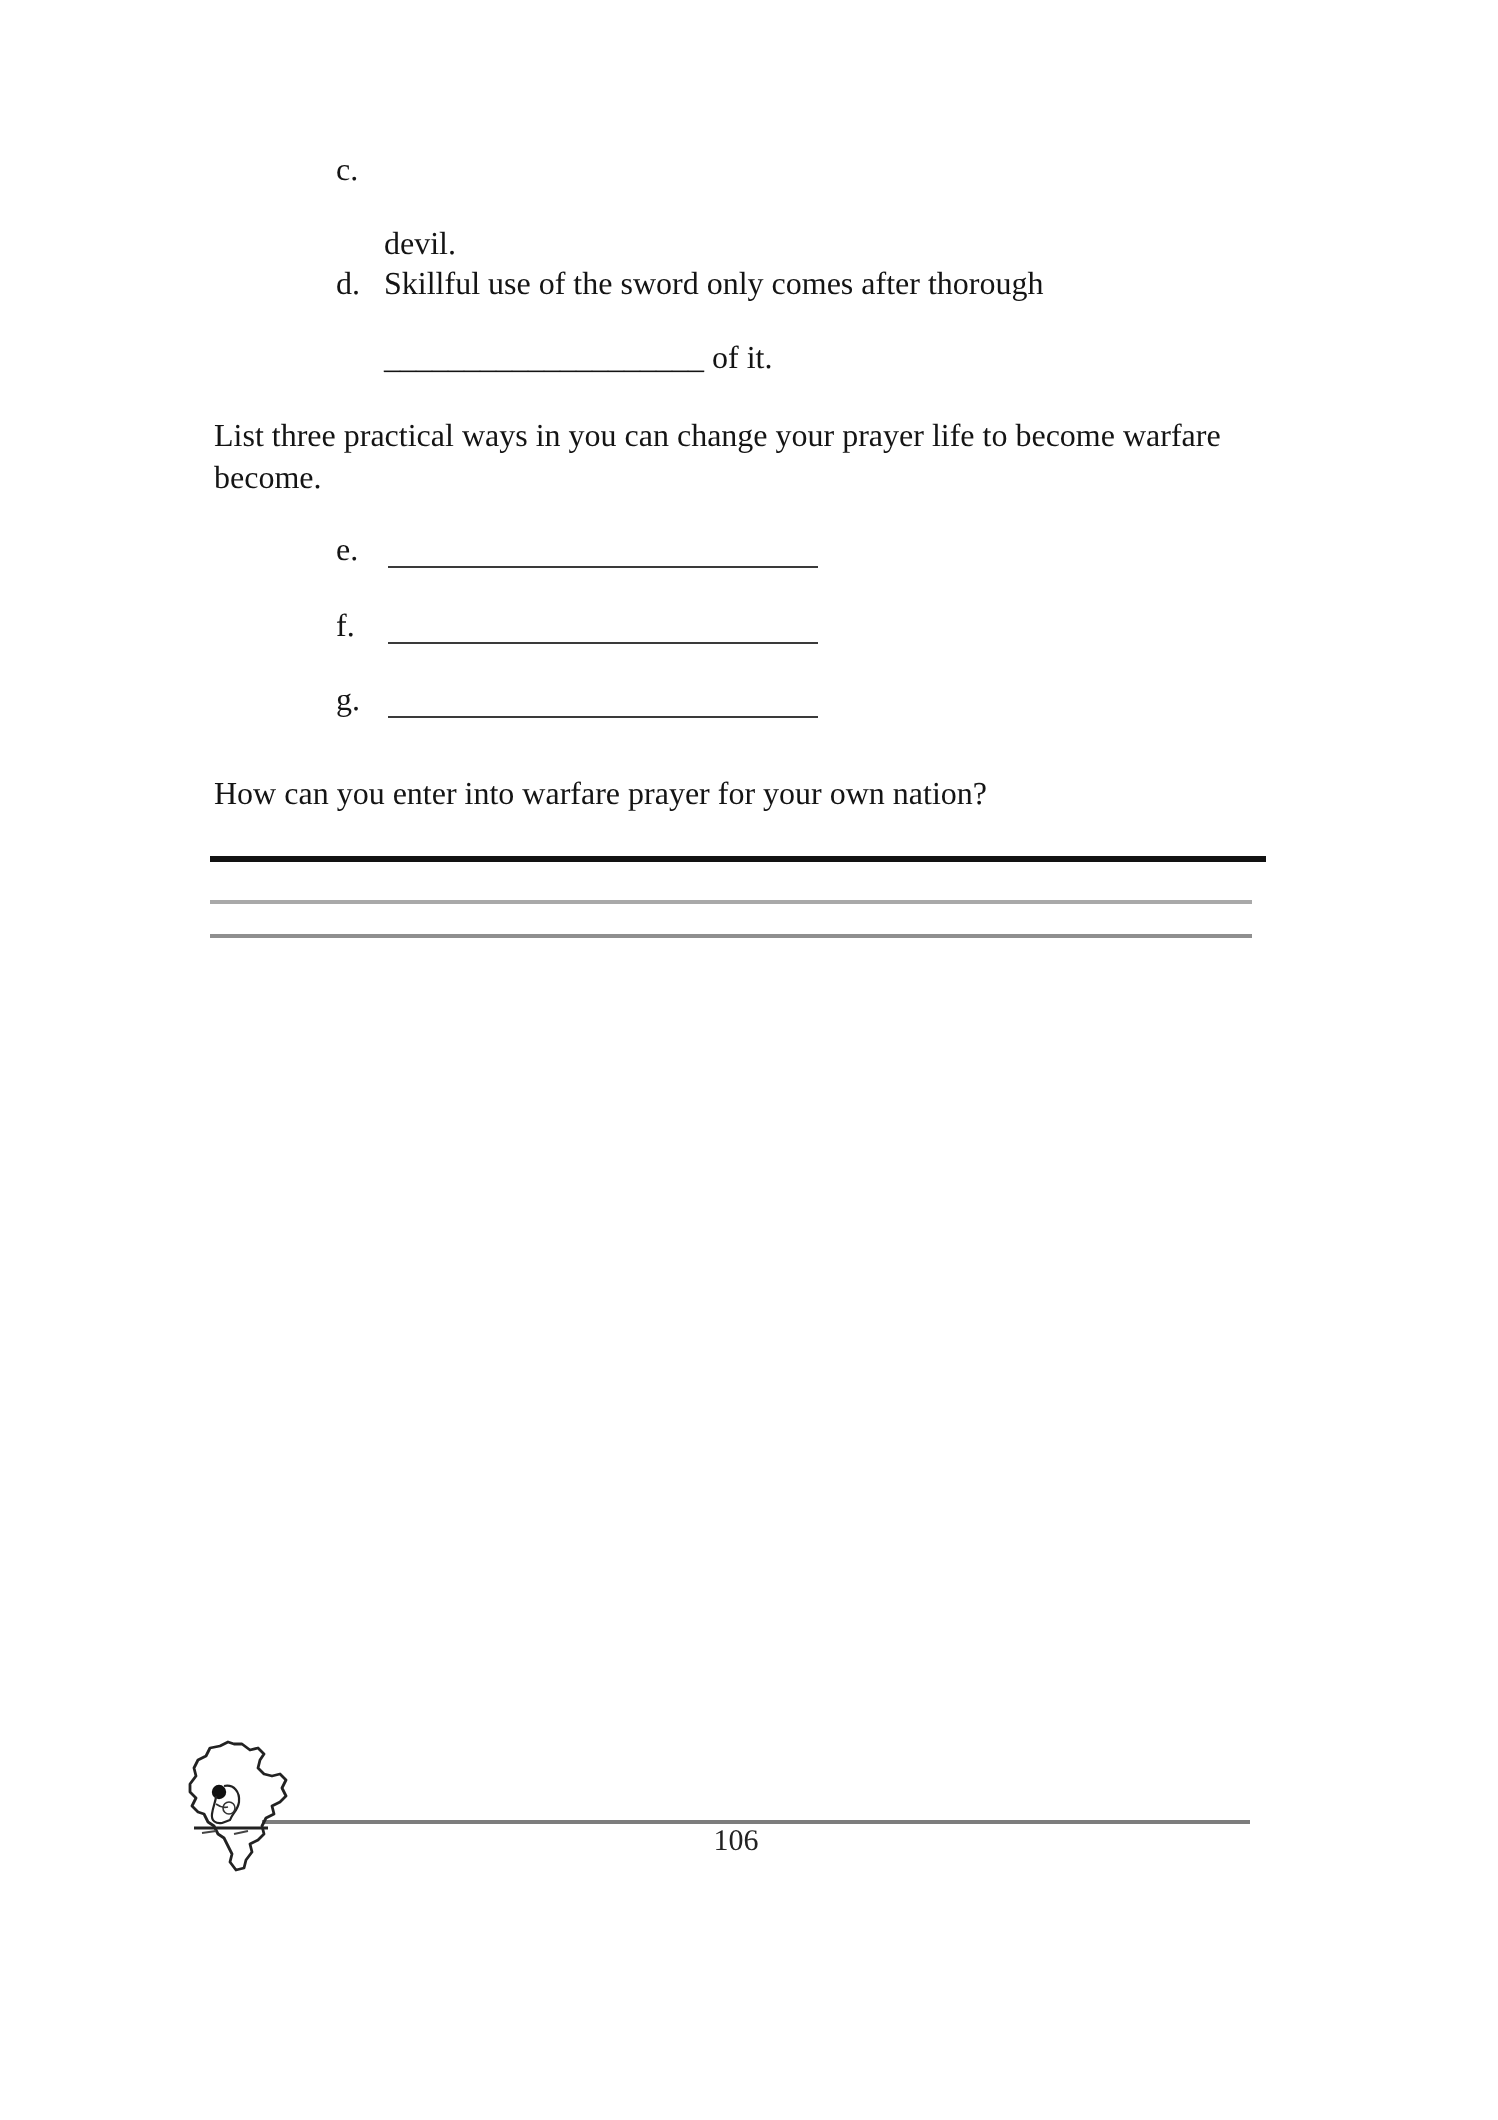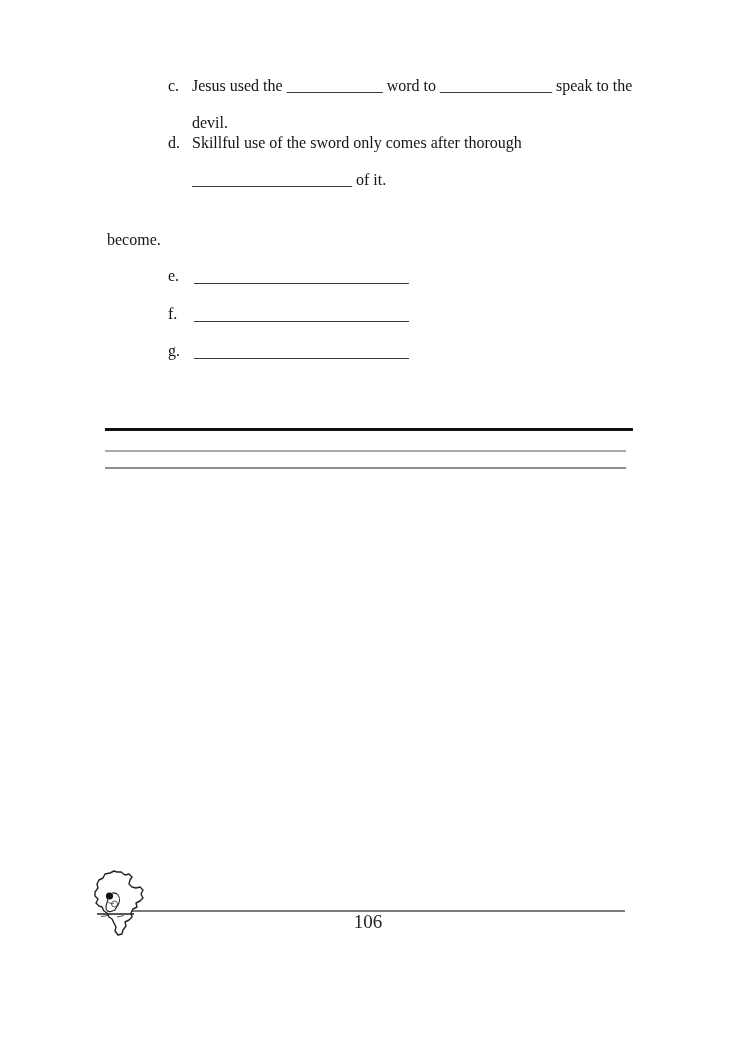--- a/index.html
+++ b/index.html
@@ -17,46 +17,47 @@
   .answer-line{
     display:inline-block;
     width:215px;height:18px;
     border-bottom:1px solid #3a3a3a;
   }
   .rule{position:absolute;}
   .rule-heavy{background:#121212;height:3px;}
   .rule-light1{background:#a9a9a9;height:2px;}
   .rule-light2{background:#8f8f8f;height:2px;}
   .footer-rule{background:#7d7d7d;height:2px;}
-  .pagenum{font-size:19px;line-height:17px;text-align:center;color:#222;}
+  .pagenum{font-size:15px;line-height:17px;text-align:center;color:#222;}
 </style>
 </head>
 <body>
 
 <div class="page">
 
   <div class="abs marker" style="left:168px;top:75px">c.</div>
-  <div class="abs tline" style="left:192px;top:75px">Jesus used the ____________ word to ______________ speak to the</div>
   <div class="abs tline" style="left:192px;top:112px">devil.</div>
 
   <div class="abs marker" style="left:168px;top:132px">d.</div>
   <div class="abs tline" style="left:192px;top:132px">Skillful use of the sword only comes after thorough</div>
   <div class="abs tline" style="left:192px;top:169px">____________________ of it.</div>
 
+  <div class="abs tline" style="left:107px;top:208px">List three practical ways in you can change your prayer life to become warfare</div>
   <div class="abs tline" style="left:107px;top:229px">become.</div>
 
   <div class="abs marker" style="left:168px;top:265px">e.</div>
   <span class="abs answer-line" style="left:194px;top:265px"></span>
 
   <div class="abs marker" style="left:168px;top:303px">f.</div>
   <span class="abs answer-line" style="left:194px;top:303px"></span>
 
   <div class="abs marker" style="left:168px;top:340px">g.</div>
   <span class="abs answer-line" style="left:194px;top:340px"></span>
 
+  <div class="abs tline" style="left:107px;top:387px">How can you enter into warfare prayer for your own nation?</div>
 
   <div class="rule rule-heavy" style="left:105px;top:428px;width:528px"></div>
   <div class="rule rule-light1" style="left:105px;top:450px;width:521px"></div>
   <div class="rule rule-light2" style="left:105px;top:467px;width:521px"></div>
 
   <div class="rule footer-rule" style="left:131px;top:910px;width:494px"></div>
 
   <svg class="abs" style="left:89px;top:869px" width="64" height="74" viewBox="0 0 64 74">
     <path d="M25,2 L21,4 L16,5 L14,9 L10,11 L8,15 L9,19 L6,23 L6,27 L9,30 L7,34 L10,37 L13,38 L15,42 L18,44 L20,48 L23,50 L25,54 L27,58 L26,62 L29,66 L33,65 L34,61 L37,57 L36,53 L40,51 L43,48 L42,44 L44,40 L48,38 L47,34 L51,32 L54,29 L52,25 L54,21 L51,18 L47,19 L43,18 L40,15 L41,11 L43,8 L40,5 L36,6 L32,3 L28,3 Z" fill="none" stroke="#222222" stroke-width="1.4" stroke-linejoin="round"></path>
     <circle cx="20.5" cy="27" r="3.6" fill="#111111"></circle>

